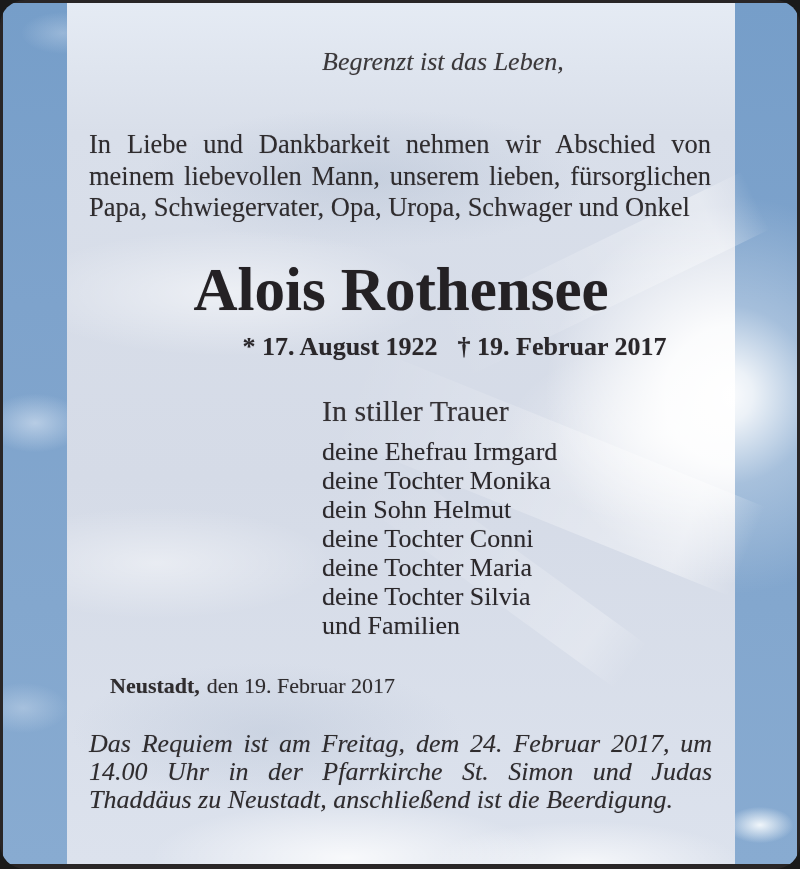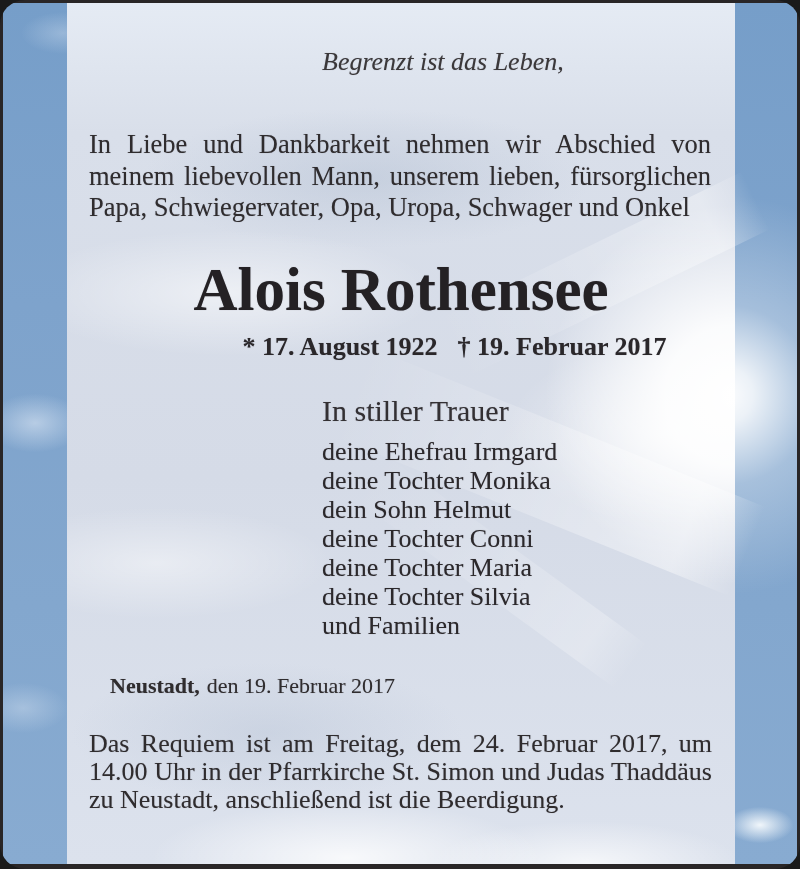--- a/index.html
+++ b/index.html
@@ -47,21 +47,21 @@
   .txt{position:absolute;z-index:2;color:#2f2c2e;text-shadow:0 0 1px rgba(70,70,82,0.35);}
   .epigraph{left:322px;top:48px;font-style:italic;font-size:26px;line-height:27px;color:#3b383a;}
   .intro{left:89px;top:129px;width:622px;font-size:26.5px;line-height:31.5px;text-align:justify;}
   .name{left:67px;top:259px;width:668px;text-align:center;font-size:61px;line-height:62px;font-weight:bold;color:#242124;}
   .dates{left:67px;top:332px;width:775px;display:flex;justify-content:center;gap:20px;font-size:26px;font-weight:bold;color:#2a272a;}
   .trauer{left:322px;top:397px;font-size:30px;line-height:27px;color:#333033;}
   .mourners{left:322px;top:437px;font-size:26px;line-height:29px;font-weight:normal;color:#2b282b;}
   .place-date{left:89px;top:672px;font-size:22px;line-height:27px;margin-left:21px;}
   .place-bold{font-weight:bold;}
   .place-rest{margin-left:7px;}
-  .service{left:89px;top:730px;width:623px;font-size:26px;line-height:28px;text-align:justify;}
+  .service{left:89px;top:730px;width:623px;font-size:26px;line-height:28px;text-align:justify;font-style:italic;}
 </style>
 </head>
 <body>
 
 <div class="page">
 
   <div class="sky">
     <div class="panel"></div>
     <div class="ray ray-a"></div>
     <div class="ray ray-b"></div>

